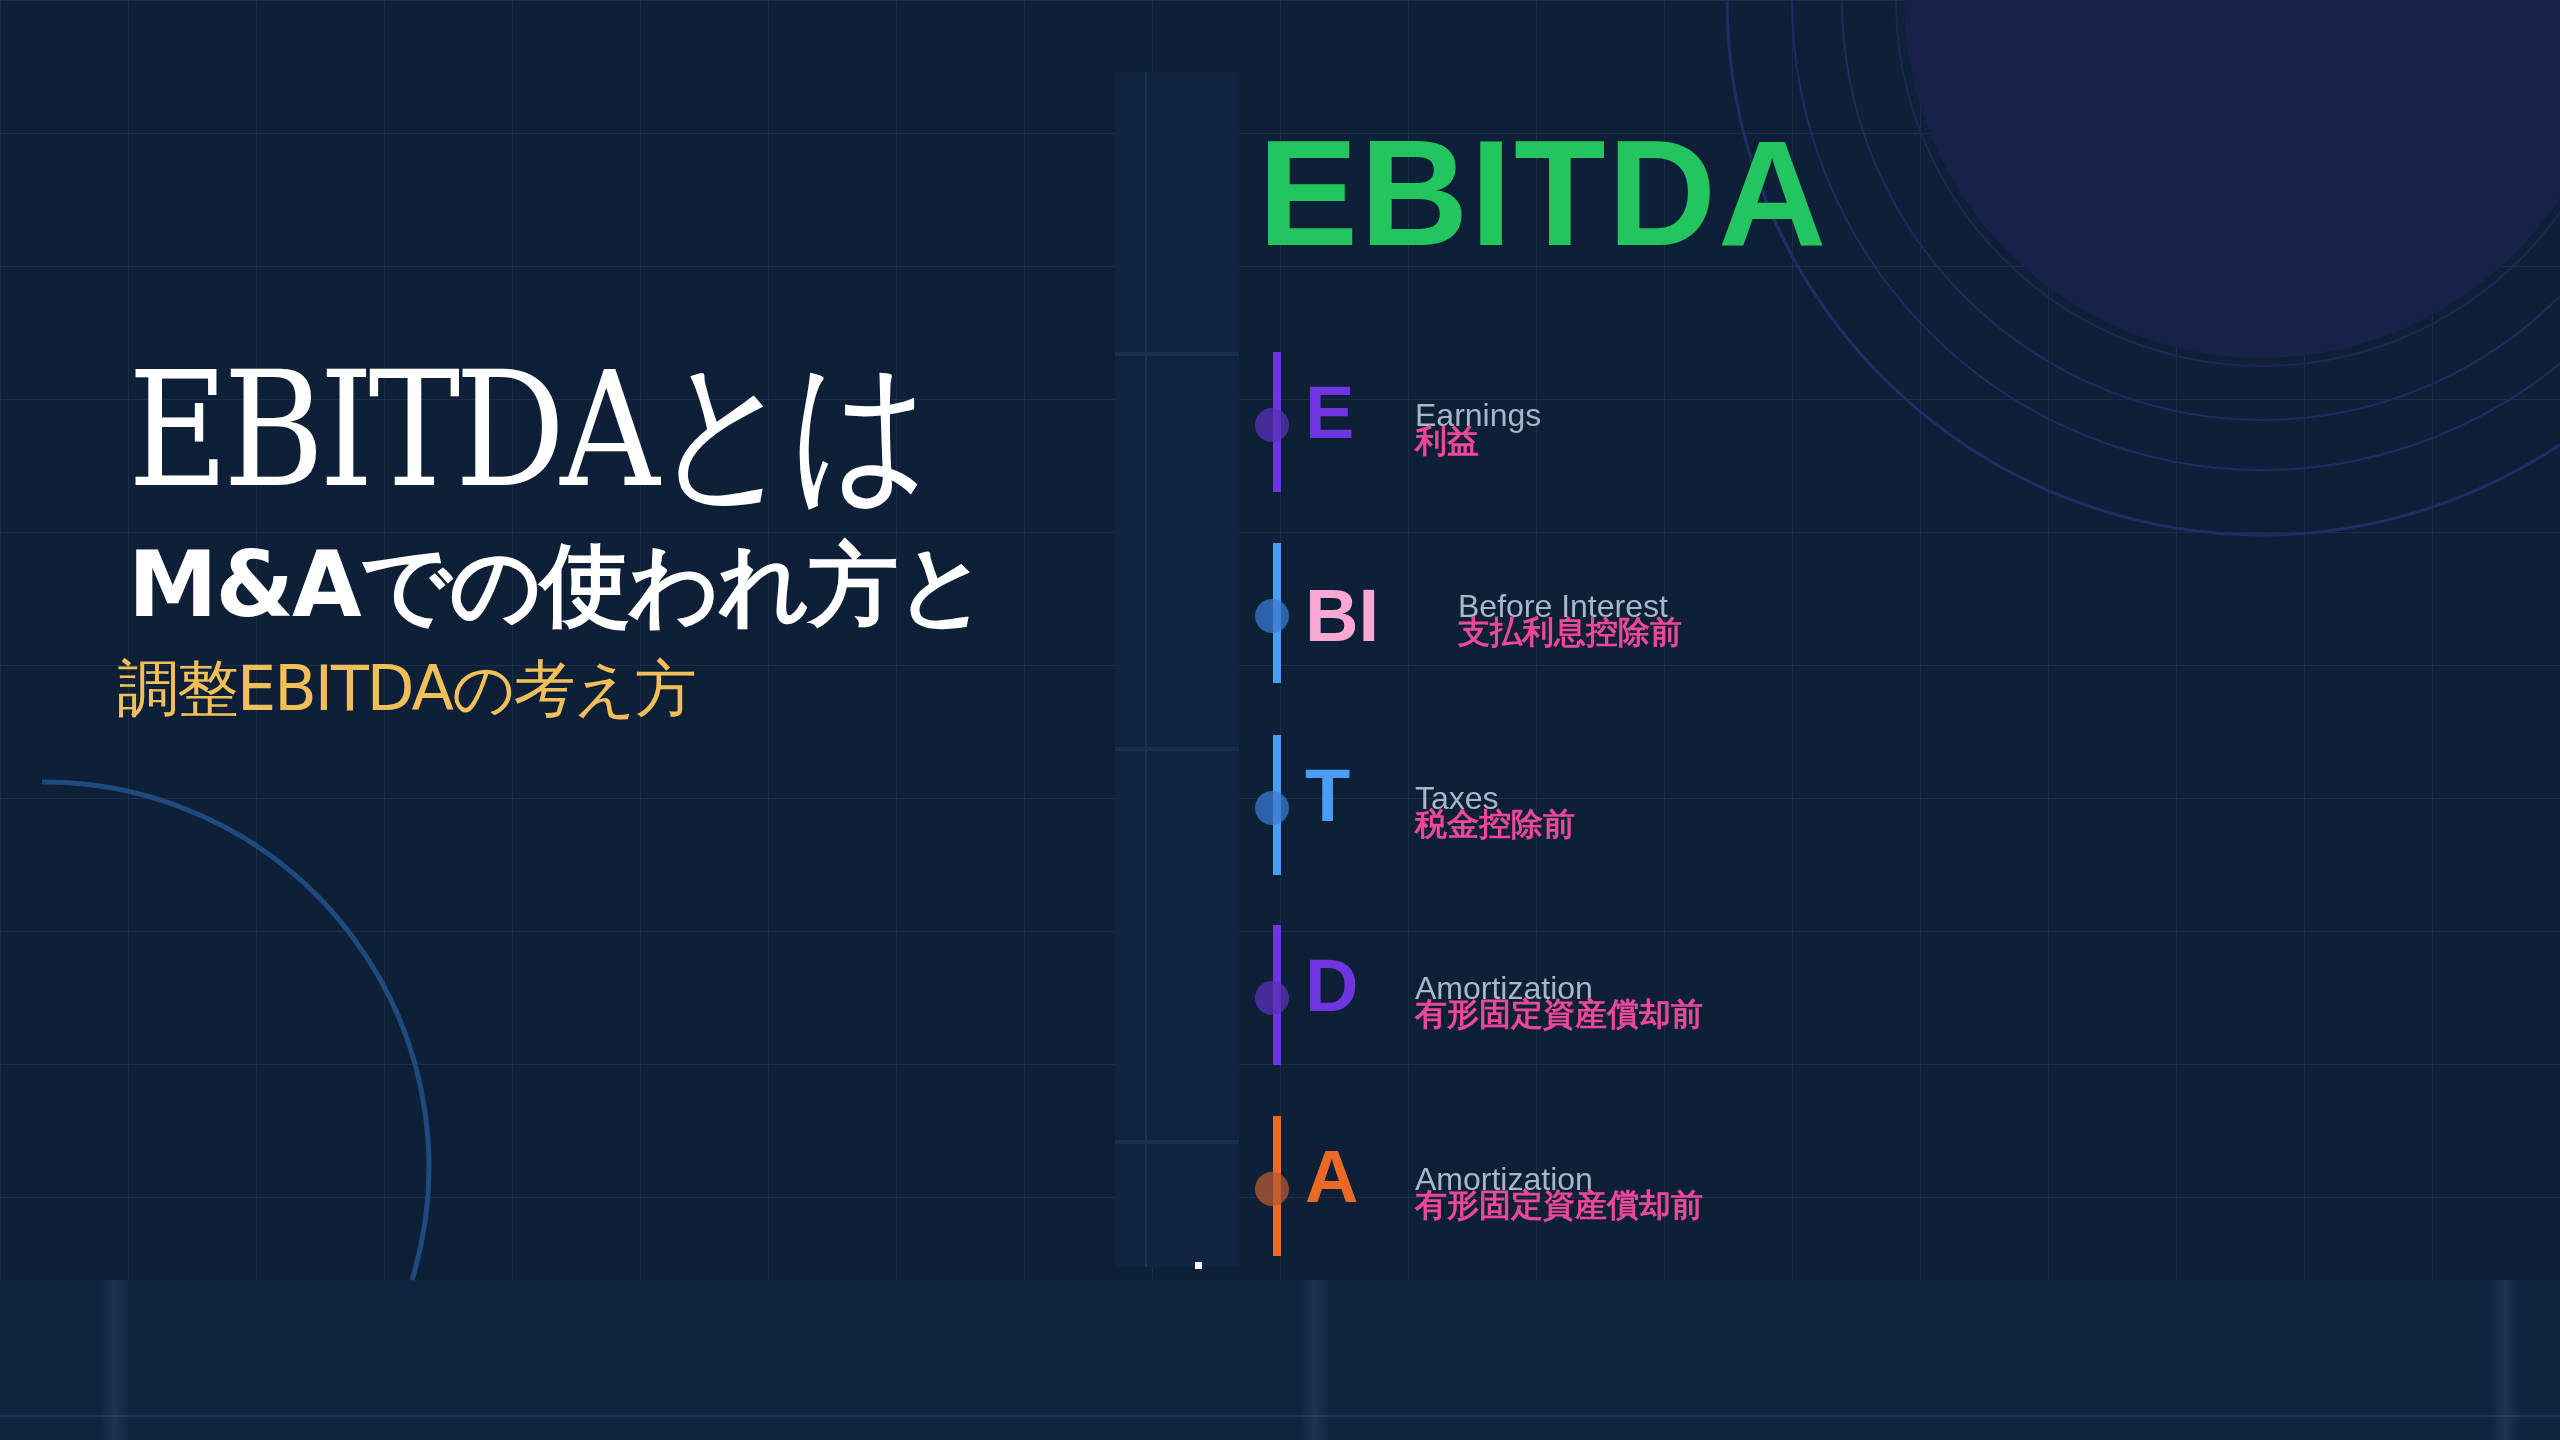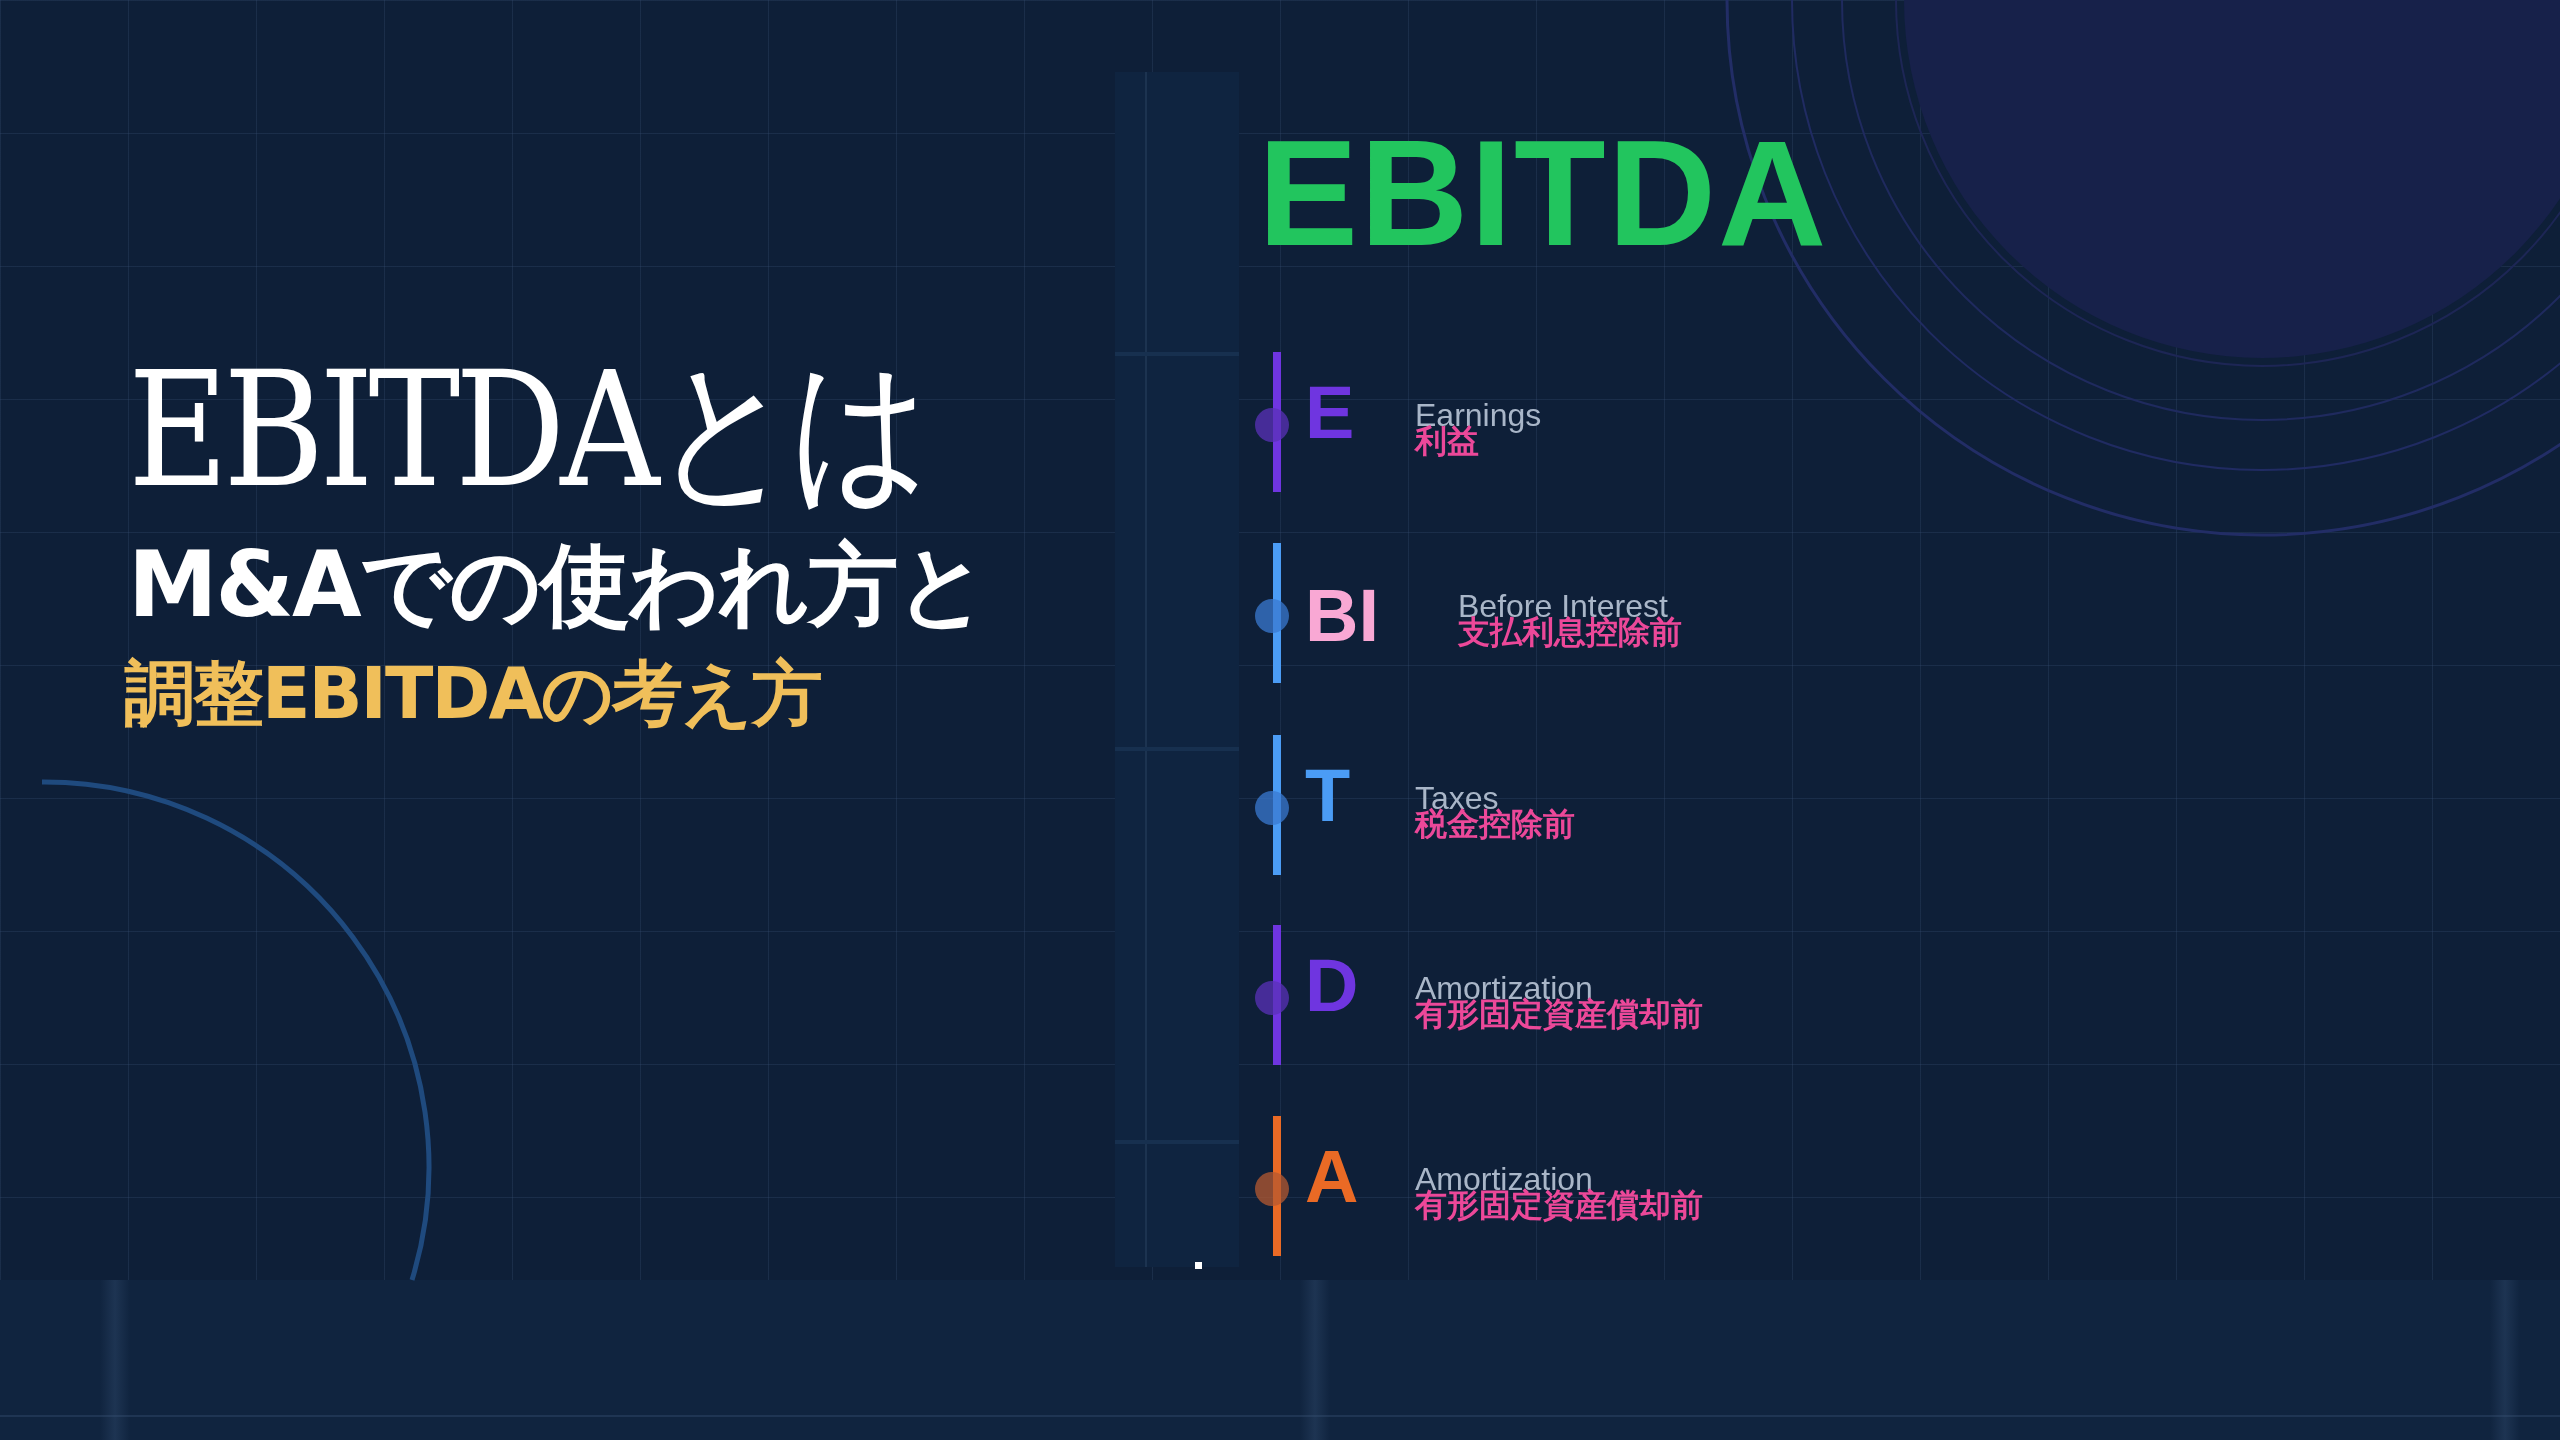--- a/index.html
+++ b/index.html
@@ -46,23 +46,23 @@
     font-family:"DejaVu Serif", serif; color:#ffffff;
     font-size:160px; line-height:1; letter-spacing:-6px; transform:scaleX(0.86); transform-origin:left top;
     white-space:nowrap;
   }
   .title-sub {
     position:absolute; left:128px; top:540px;
     font-family:"DejaVu Sans", sans-serif; font-weight:bold; color:#ffffff;
     font-size:90px; line-height:1; white-space:nowrap; letter-spacing:-2px;
   }
   .title-accent {
-    position:absolute; left:124px; top:658px;
-    font-family:"DejaVu Sans", sans-serif; font-weight:bold; color:#f0bf5a;
-    font-size:71px; line-height:1; white-space:nowrap; letter-spacing:-2px;
+    position:absolute; left:117px; top:658px;
+    font-family:"DejaVu Sans", sans-serif; font-weight:normal; color:#f0bf5a;
+    font-size:62px; line-height:1; white-space:nowrap; letter-spacing:-2px;
   }
 
   .term {
     position:absolute; left:1255px; height:140px; width:900px;
   }
   .term .bar { position:absolute; left:18px; top:0; width:8px; height:140px; }
   .term .dot { position:absolute; left:0; width:34px; height:34px; border-radius:50%; opacity:0.75; }
   .term .letter {
     position:absolute; left:50px;
     font-family:"Liberation Sans", sans-serif; font-weight:bold; font-size:74px; line-height:1;

